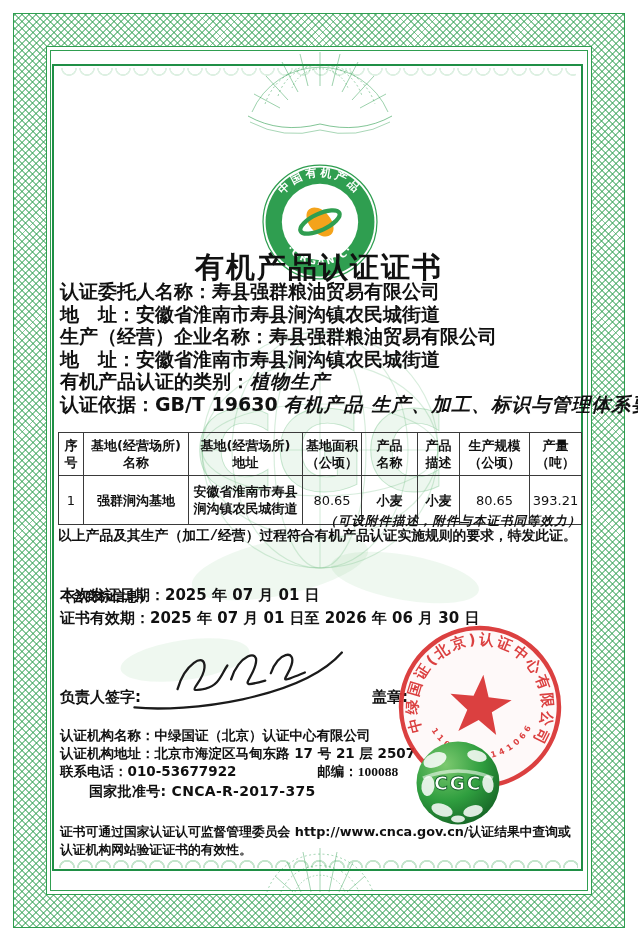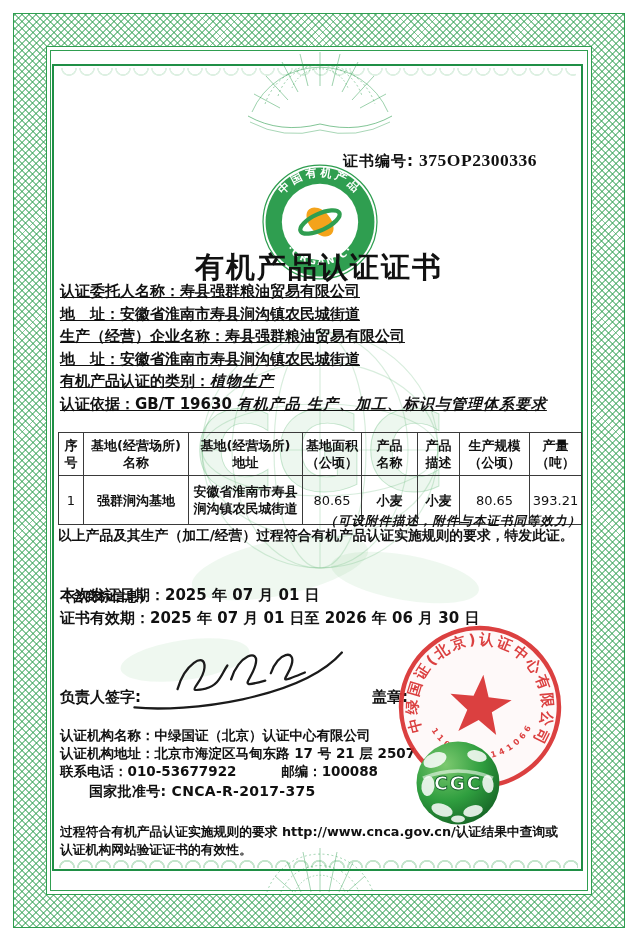--- a/index.html
+++ b/index.html
@@ -21,43 +21,43 @@
     background-image:radial-gradient(circle at 9px 16px, transparent 6px, rgba(70,170,95,.4) 6.5px, rgba(70,170,95,.4) 7.8px, transparent 8.4px);
     background-size:18px 16px;}
   
   .cert-no{position:absolute;left:343px;top:150px;white-space:nowrap;}
   .cert-no .lbl{font-weight:700;font-size:15px;letter-spacing:1px;}
   .cert-no .val{font-family:"Liberation Serif","DejaVu Serif",serif;font-size:17.5px;font-weight:600;letter-spacing:.5px;}
   .logo{position:absolute;left:262px;top:164px;width:116px;height:116px;}
   .title{position:absolute;left:0;right:0;top:248px;text-align:center;
          font-size:29px;font-weight:700;letter-spacing:2px;}
   
-  .fields{position:absolute;left:60px;top:280px;right:64px;font-size:15px;line-height:22.6px;white-space:nowrap;text-decoration:underline;}
+  .fields{position:absolute;left:60px;top:280px;right:64px;font-size:19px;line-height:22.6px;white-space:nowrap;}
   .hei{font-weight:700;}
   .kai{font-family:"DejaVu Serif","Liberation Serif",serif;font-style:italic;font-weight:600;letter-spacing:1px;}
   
   .scope-table{position:absolute;left:58px;top:432px;width:523px;border-collapse:collapse;table-layout:fixed;
                font-size:13px;text-align:center;}
   .scope-table td,.scope-table th{border:1.2px solid #3a3a3a;padding:1px 2px;vertical-align:middle;}
   .scope-table th{font-weight:700;line-height:17px;height:40px;}
   .scope-table td{height:46px;line-height:17px;}
   .scope-table .num{font-weight:400;}
   .attach-note{position:absolute;right:57px;top:513px;font-size:12.5px;}
   
-  .decl{position:absolute;left:58px;top:527px;font-size:13.8px;font-weight:700;white-space:nowrap;}
+  .decl{position:absolute;left:58px;top:527px;font-size:13.8px;font-weight:700;white-space:nowrap;font-family:Liberation Mono, monospace;}
   .note1{position:absolute;left:58px;top:546px;font-size:13.4px;font-weight:700;white-space:nowrap;}
   .note2{position:absolute;left:58px;top:588px;font-size:13.4px;font-weight:700;}
   .dates{position:absolute;left:60px;top:584px;font-size:15px;line-height:23px;font-weight:700;white-space:nowrap;}
   .sign-row{position:absolute;left:60px;top:688px;font-size:15px;font-weight:700;}
   .seal-lbl{position:absolute;left:372px;top:688px;font-size:15px;font-weight:700;}
   .signature{position:absolute;left:125px;top:644px;width:225px;height:66px;transform:rotate(-3deg);z-index:2;}
   
   .org{position:absolute;left:60px;right:56px;font-size:13.5px;font-weight:700;white-space:nowrap;}
   .o1{top:727px;} .o2{top:745px;} .o3{top:763px;} .o4{top:783px;font-size:14px;letter-spacing:.3px;padding-left:29px;}
-  .post{display:inline-block;margin-left:40px;}
+  .post{display:inline-block;margin-left:76px;font-family:Liberation Serif, serif;}
   .footer-l1{position:absolute;left:60px;top:824px;font-size:12.8px;font-weight:700;white-space:nowrap;}
   .footer-l2{position:absolute;left:60px;top:842px;font-size:12.8px;font-weight:700;}
   
   .stamp{position:absolute;left:394px;top:621px;width:172px;height:172px;z-index:4;opacity:.92;}
   .globe{position:absolute;left:415px;top:740px;width:86px;height:86px;z-index:5;}
   .watermark{position:absolute;left:170px;top:315px;width:300px;height:270px;z-index:0;}
   .leaf{position:absolute;border-radius:50%;background:rgba(120,195,135,.12);z-index:0;}
   .leaf1{left:190px;top:540px;width:180px;height:55px;transform:rotate(-12deg);}
   .leaf2{left:330px;top:555px;width:150px;height:45px;transform:rotate(10deg);}
   .leaf3{left:120px;top:640px;width:130px;height:40px;transform:rotate(-8deg);}
@@ -107,24 +107,20 @@
       <ellipse cx="150" cy="135" rx="88" ry="118"></ellipse>
       <line x1="32" y1="135" x2="268" y2="135"></line>
       <line x1="150" y1="17" x2="150" y2="253"></line>
     </g>
     <text x="150" y="175" text-anchor="middle" font-size="110" font-weight="800" fill="rgba(76,175,102,.10)" stroke="rgba(76,175,102,.30)" stroke-width=".9">CGC</text>
   </svg>
   <div class="leaf leaf1"></div>
   <div class="leaf leaf2"></div>
   <div class="leaf leaf3"></div>
 
-  <div class="cert-no z2">
-    <span class="lbl">证书编号:</span>
-    <span class="val">375OP2300336</span>
-  </div>
 
   <svg class="logo z2" viewBox="0 0 114 114">
     <circle cx="57" cy="57" r="56" fill="none" stroke="#2f9e50" stroke-width="1.2"></circle>
     <circle cx="57" cy="57" r="53.5" fill="#2f9e50"></circle>
     <circle cx="57" cy="57" r="37.5" fill="#ffffff"></circle>
     <g transform="rotate(-40 57 57)">
       <ellipse cx="57" cy="57" rx="10.5" ry="16.5" fill="#f4a31b"></ellipse>
     </g>
     <g transform="rotate(-25 57 57)">
       <ellipse cx="57" cy="57" rx="21" ry="8" fill="none" stroke="#2f9e50" stroke-width="4.2"></ellipse>
@@ -257,21 +253,21 @@
     <span>认证机构地址：</span><span>北京市海淀区马甸东路 17 号 21 层 2507</span>
   </div>
   <div class="org o3 z2">
     <span>联系电话：</span><span>010-53677922</span>
     <span class="post"><span>邮编：</span><span>100088</span></span>
   </div>
   <div class="org o4 z2">
     <span>国家批准号:</span> <span>CNCA-R-2017-375</span>
   </div>
 
-  <div class="footer-l1 z2">过程符合有机产品认证实施规则的要求 http://www.cnca.gov.cn/认证结果中查询或</div>
+  <div class="footer-l1 z2">证书可通过国家认证认可监督管理委员会 http://www.cnca.gov.cn/认证结果中查询或</div>
   <div class="footer-l2 z2">认证机构网站验证证书的有效性。</div>
 
   <svg class="stamp" viewBox="0 0 170 170">
     <g transform="rotate(6 85 85)">
       <circle cx="85" cy="85" r="78" fill="rgba(217,48,48,0.03)" stroke="#d93030" stroke-width="4.5"></circle>
       <polygon fill="#d93030" points="85,53 92.5,74.6 115.4,75.1 97.2,89 103.8,110.9 85,97.8 66.2,110.9 72.8,89 54.6,75.1 77.5,74.6"></polygon>
       <path id="sealArc" d="M 45.1,132.5 A 62,62 0 1 1 124.9,132.5" fill="none"></path>
       <text font-size="14.5" font-weight="700" fill="#d93030" letter-spacing="2.5">
         <textPath href="#sealArc" startOffset="50%" text-anchor="middle">中绿国证(北京)认证中心有限公司</textPath>
       </text>

